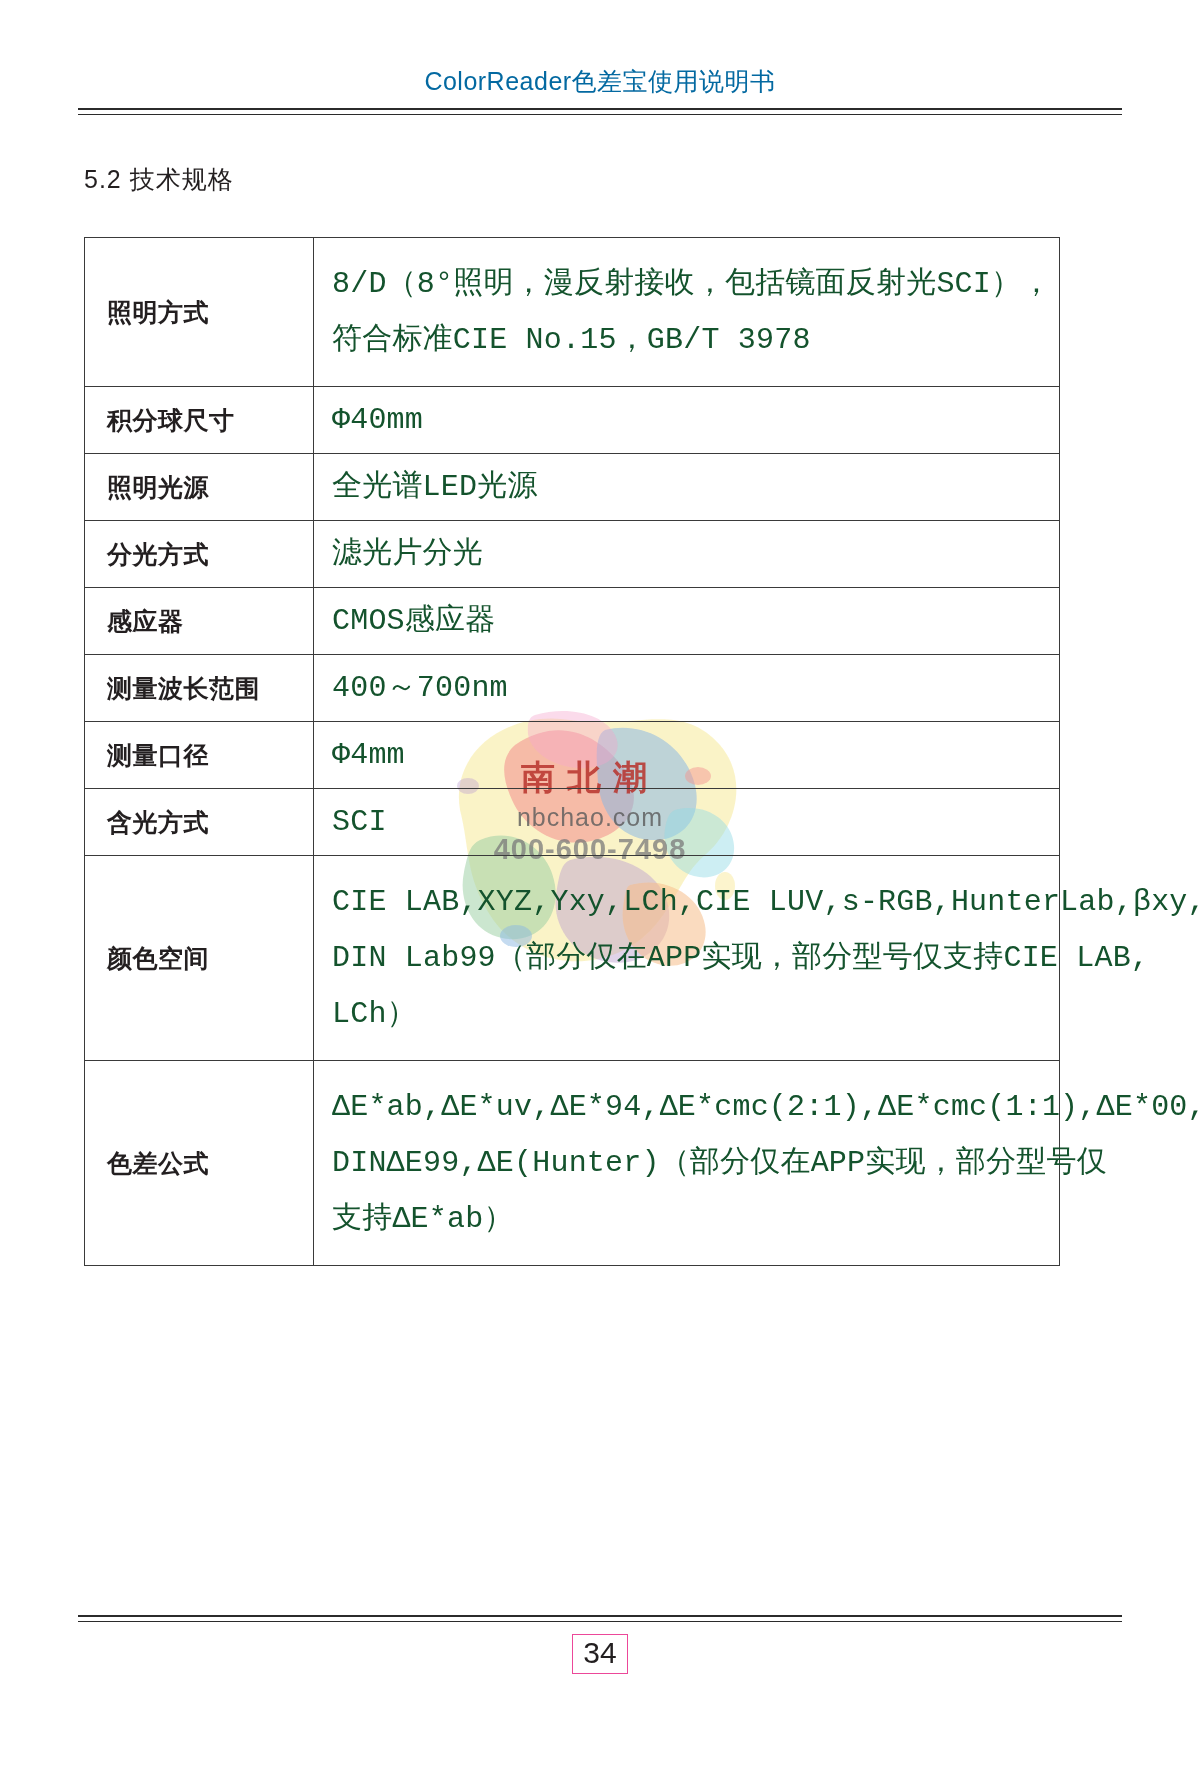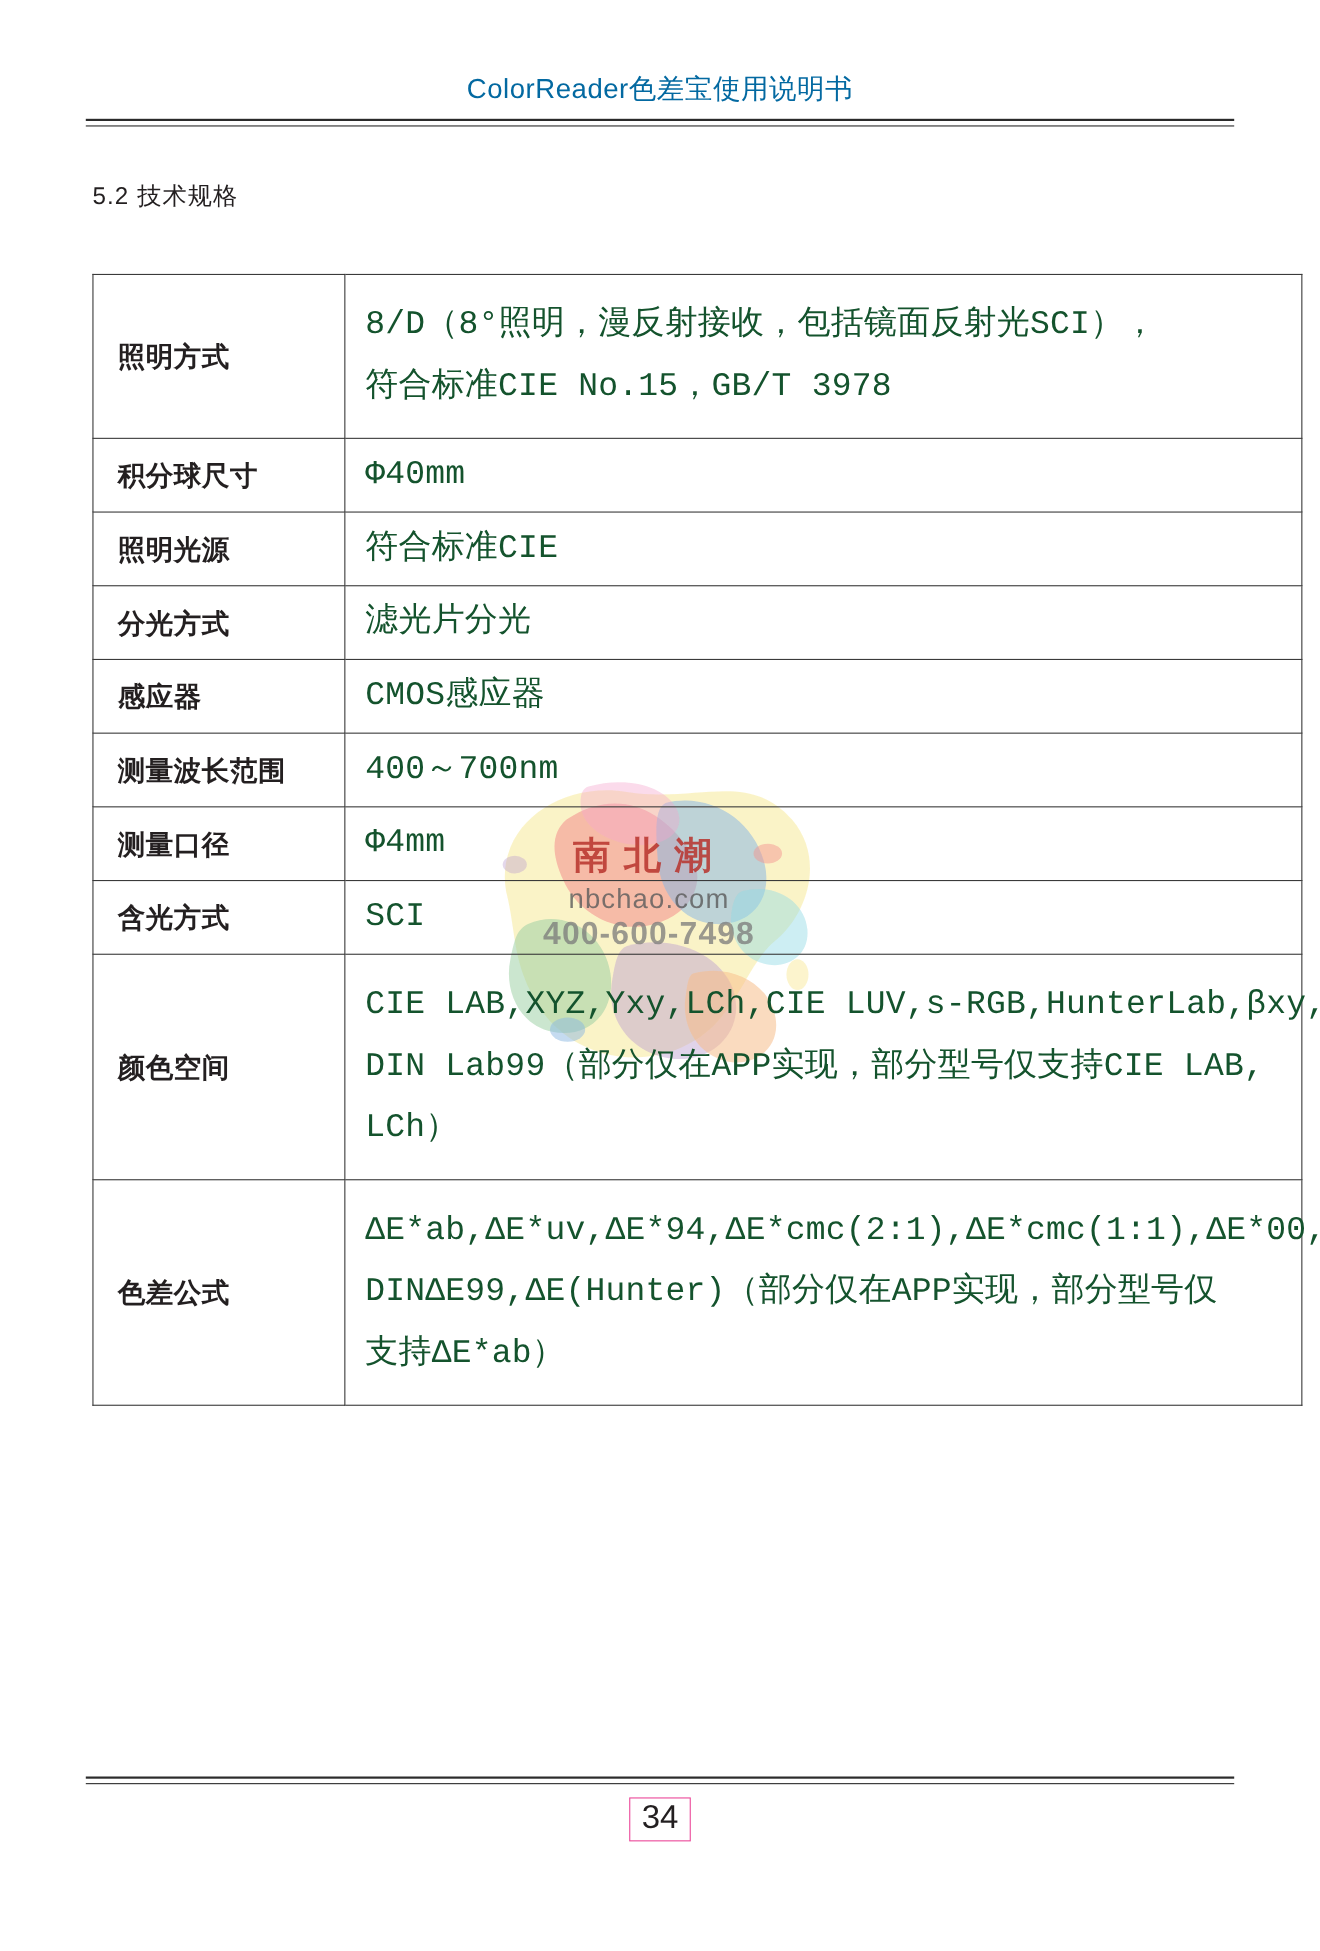--- a/index.html
+++ b/index.html
@@ -47,21 +47,21 @@
     height: 4px;
     border-top: 2px solid #2b2b2b;
     border-bottom: 1px solid #2b2b2b;
   }
 
   
   .section-heading {
     position: absolute;
     top: 163px;
     left: 84px;
-    font-size: 22px;
+    font-size: 25px;
     font-weight: 400;
     letter-spacing: 1px;
     color: #231f20;
   }
 
   
   .watermark {
     position: absolute;
     left: 420px;
     top: 690px;
@@ -101,23 +101,23 @@
     color: #7a7a7a;
     font-weight: 700;
     letter-spacing: 1px;
     opacity: 0.75;
     margin-top: 1px;
   }
 
   
   .spec-table {
     position: absolute;
-    top: 249px;
+    top: 237px;
     left: 84px;
-    width: 1100px;
+    width: 976px;
     border-collapse: collapse;
     table-layout: fixed;
     z-index: 3;
     background: transparent;
     padding-left: 45px;
   }
   .spec-table td {
     border: 1px solid #3a3a3a;
     vertical-align: middle;
     background: transparent;
@@ -236,21 +236,21 @@
       <tr class="row-short">
         <td class="col-label">积分球尺寸</td>
         <td class="col-value">
           <div class="val-line">Φ40mm</div>
         </td>
       </tr>
 
       <tr class="row-short">
         <td class="col-label">照明光源</td>
         <td class="col-value">
-          <div class="val-line">符合标准CIE</div>
+          <div class="val-line">全光谱LED光源</div>
         </td>
       </tr>
 
       <tr class="row-short">
         <td class="col-label">分光方式</td>
         <td class="col-value">
           <div class="val-line">滤光片分光</div>
         </td>
       </tr>
 

